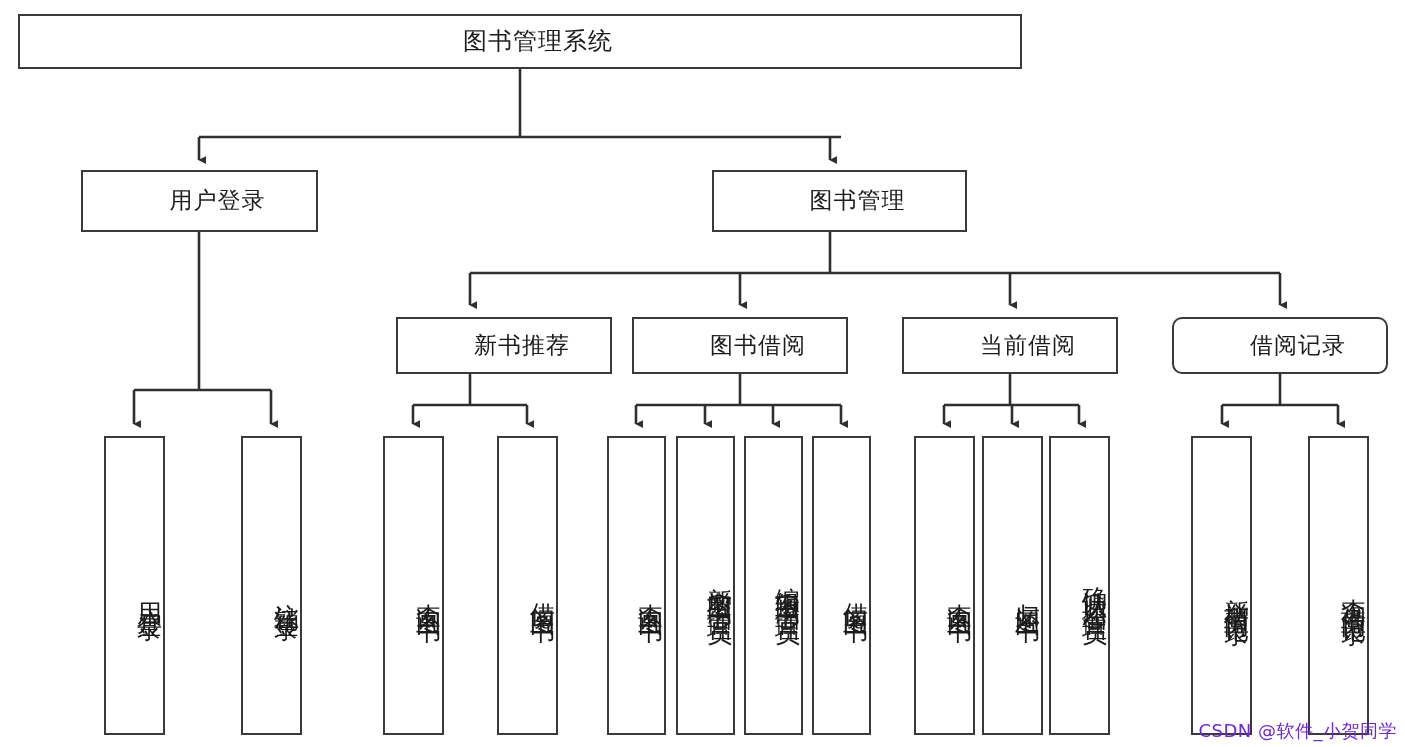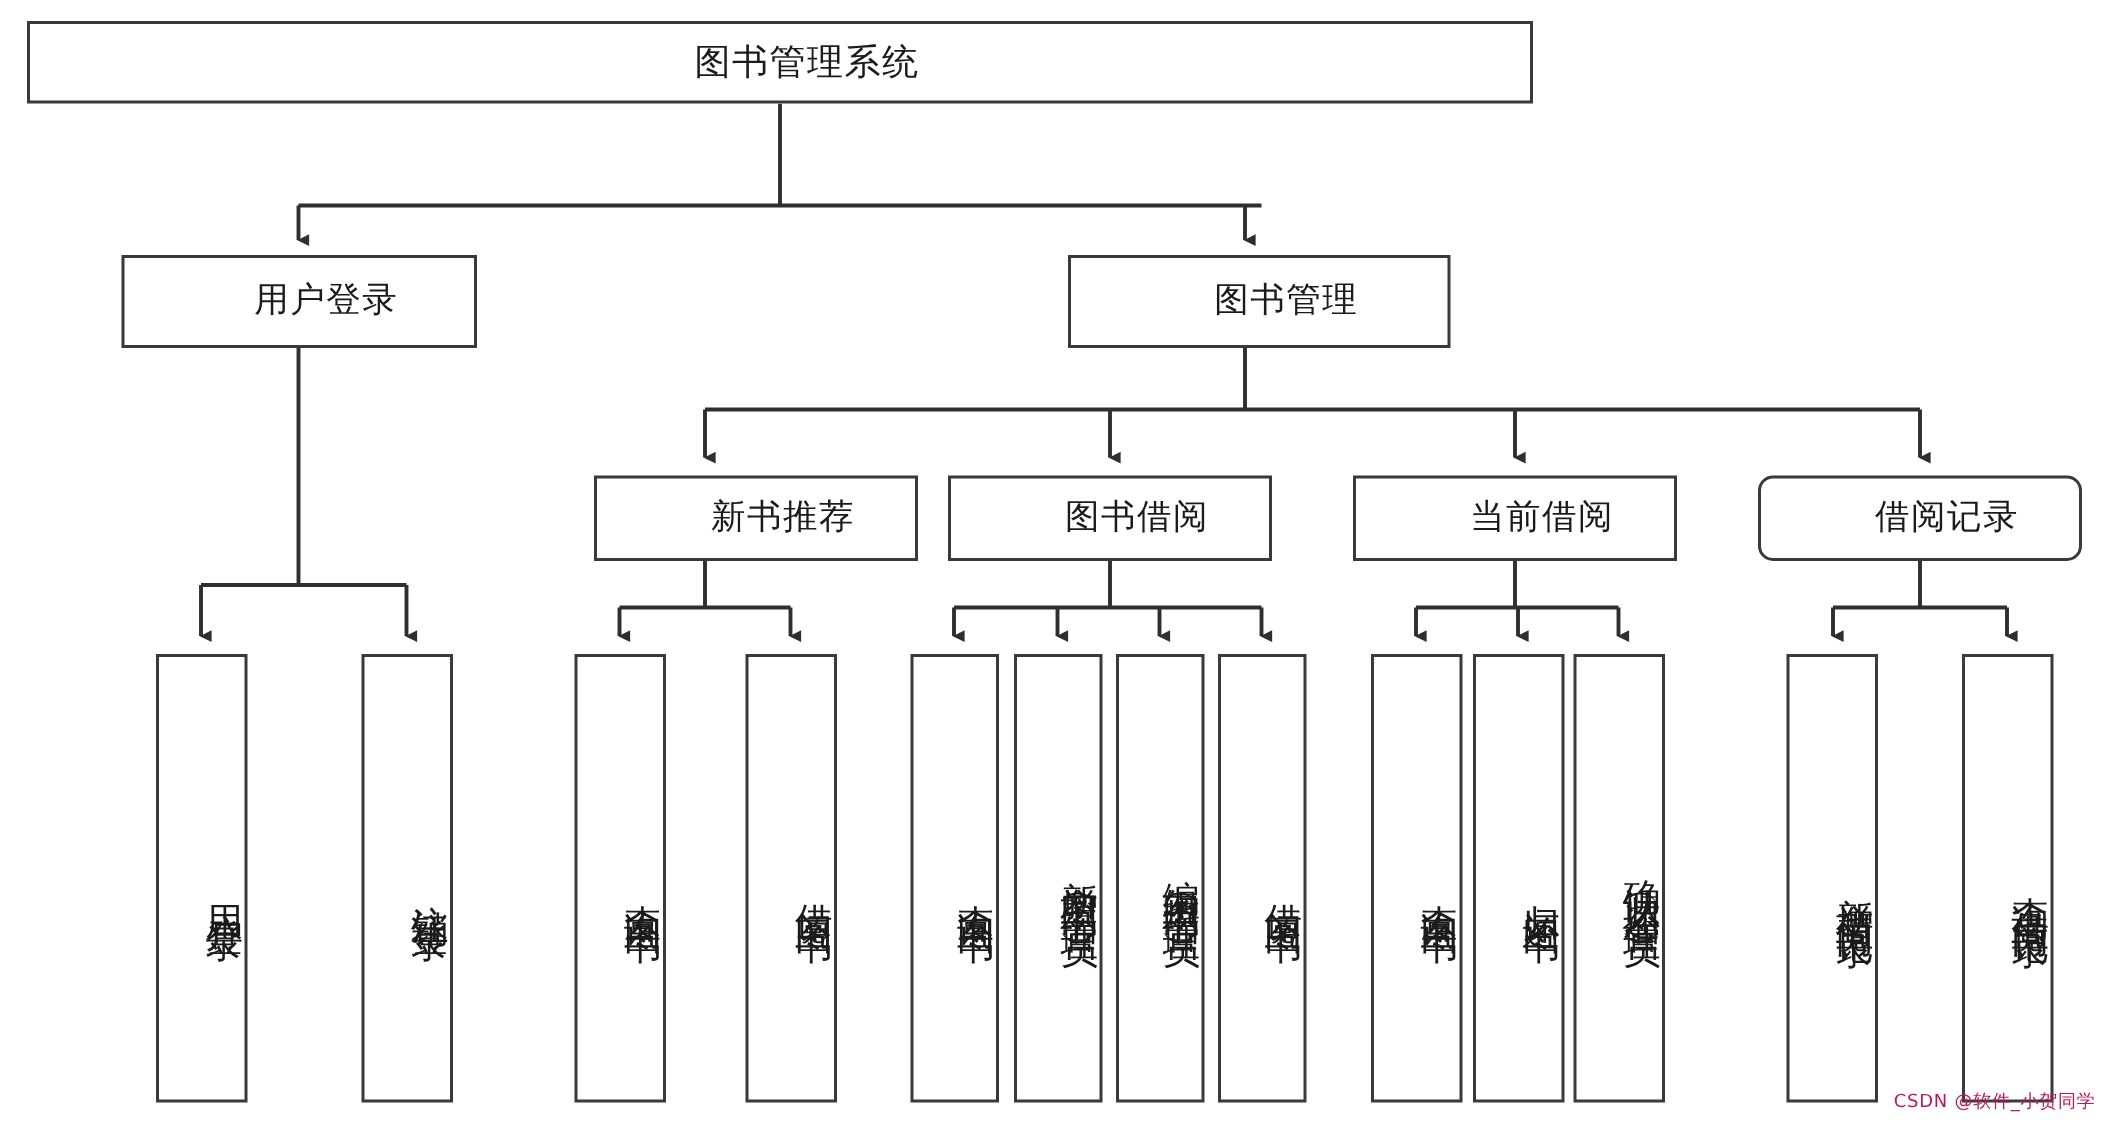--- a/index.html
+++ b/index.html
@@ -58,22 +58,22 @@
     line-height: 1.12;
     white-space: nowrap;
   }
   .node.root {
     font-size: 24px;
   }
   #watermark {
     position: absolute;
     right: 8px;
     bottom: 4px;
-    font-size: 12px;
-    color: #be185d;
+    font-size: 18px;
+    color: #6d28d9;
     white-space: nowrap;
     letter-spacing: 0.5px;
   }
 </style>
 </head>
 <body>
 
 <div id="diagram-root">
 
   <svg id="edge-layer" viewBox="0 0 1405 747" width="1405" height="747" xmlns="http://www.w3.org/2000/svg">

